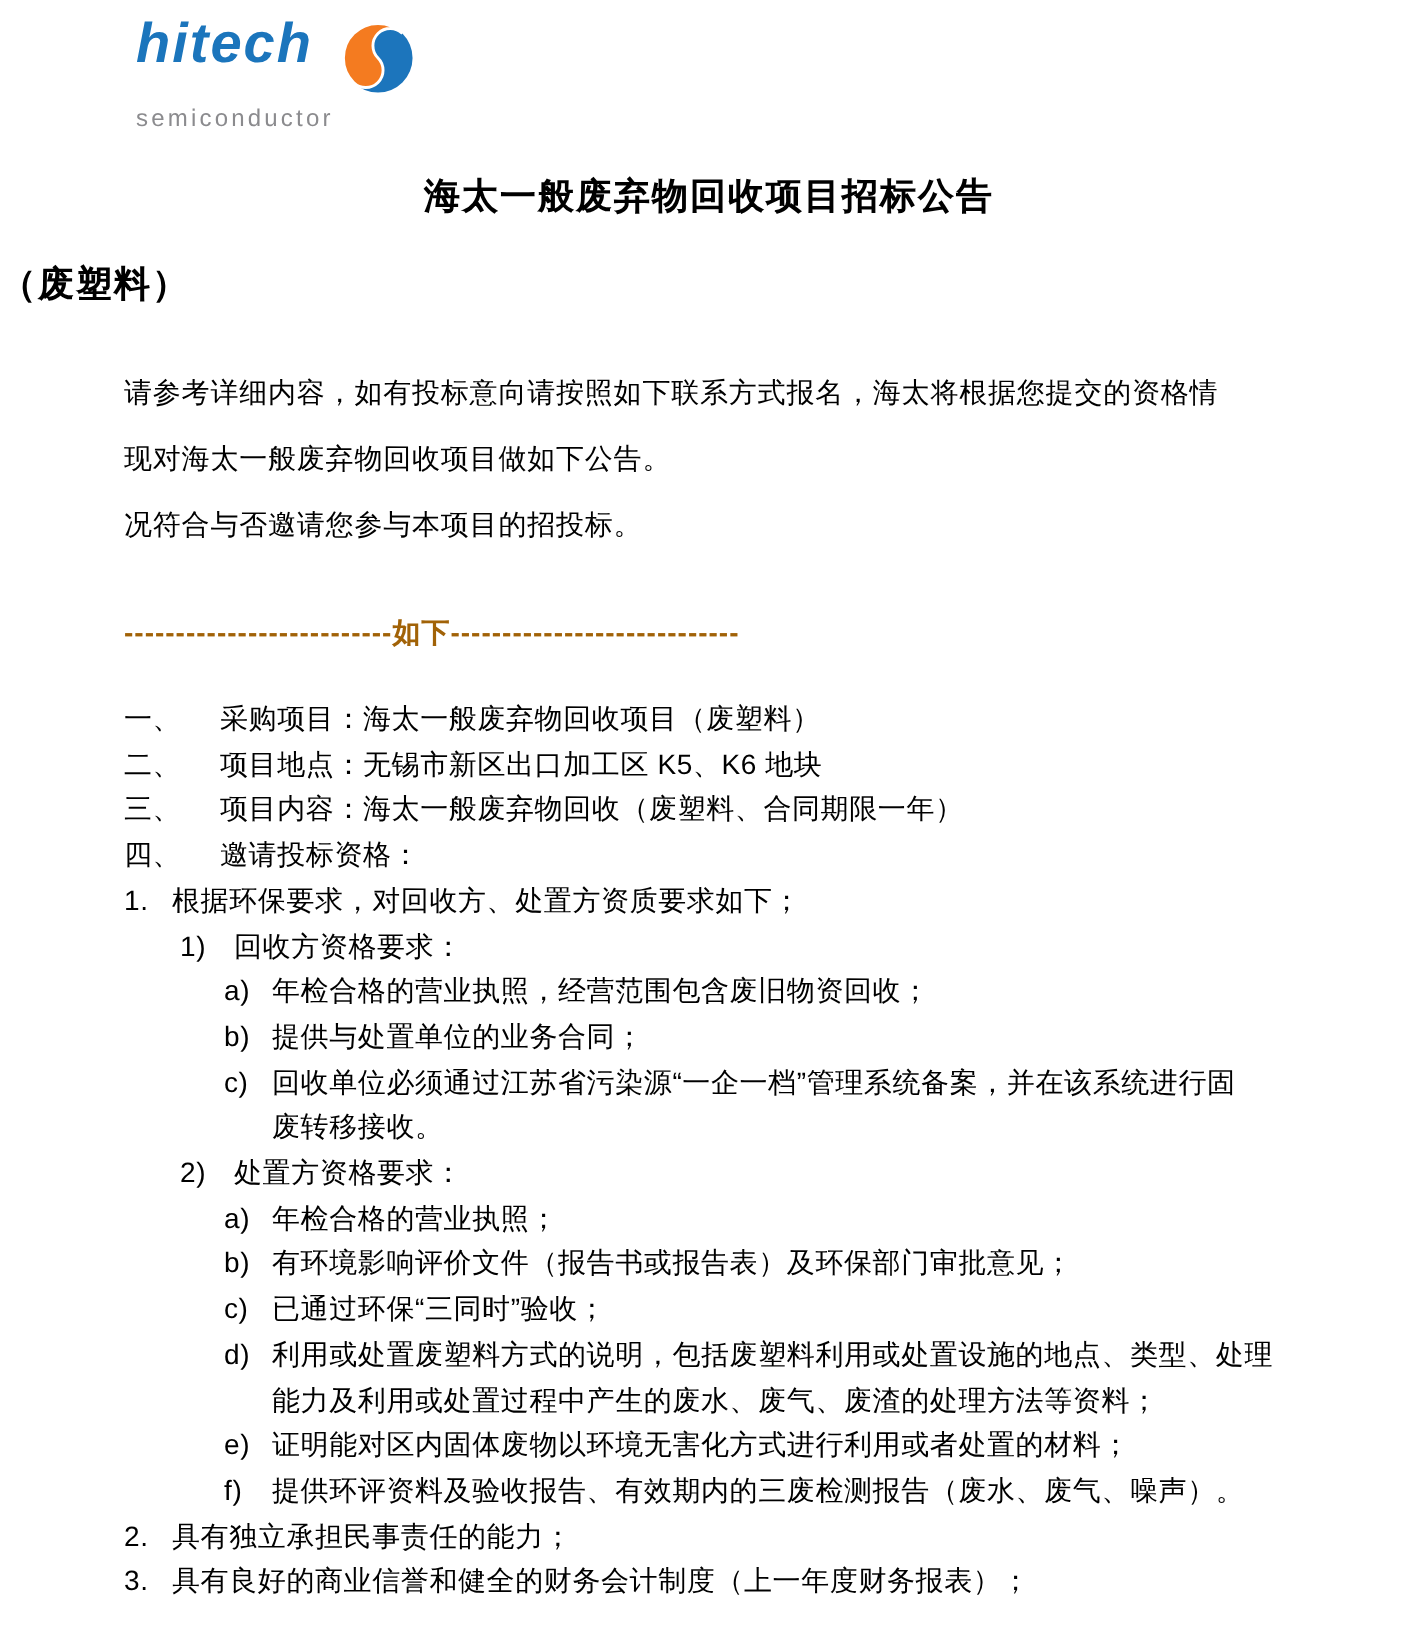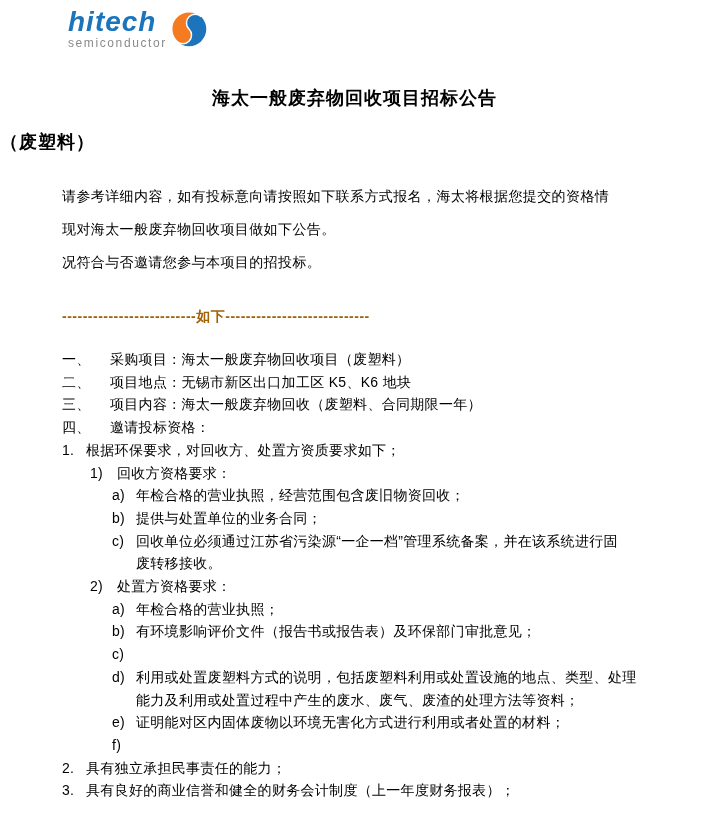--- a/index.html
+++ b/index.html
@@ -15,21 +15,21 @@
     overflow: hidden;
   }
   
   .logo {
     position: absolute;
     left: 68px;
     top: 8px;
     display: flex;
     align-items: flex-start;
   }
-  .logo-text { display: flex; flex-direction: column; align-items: flex-start; }
+  .logo-text { display: flex; flex-direction: column; align-items: flex-start; gap: 16px; }
   .logo-brand {
     font-size: 28px;
     font-weight: 700;
     font-style: italic;
     color: #1b75bc;
     letter-spacing: 1px;
     line-height: 28px;
   }
   .logo-sub {
     font-size: 12px;
@@ -222,39 +222,45 @@
 
   <div class="li lvl3">
     <span class="marker">b)</span>
     <span class="text">
           <div class="line">有环境影响评价文件（报告书或报告表）及环保部门审批意见；</div>
         </span>
   </div>
 
   <div class="li lvl3">
     <span class="marker">c)</span>
+    <span class="text">
+          <div class="line">已通过环保“三同时”验收；</div>
+        </span>
   </div>
 
   <div class="li lvl3">
     <span class="marker">d)</span>
     <span class="text">
           <div class="line">利用或处置废塑料方式的说明，包括废塑料利用或处置设施的地点、类型、处理</div>
           <div class="line">能力及利用或处置过程中产生的废水、废气、废渣的处理方法等资料；</div>
         </span>
   </div>
 
   <div class="li lvl3">
     <span class="marker">e)</span>
     <span class="text">
           <div class="line">证明能对区内固体废物以环境无害化方式进行利用或者处置的材料；</div>
         </span>
   </div>
 
   <div class="li lvl3">
     <span class="marker">f)</span>
+    <span class="text">
+          <div class="line">提供环评资料及验收报告、有效期内的三废检测报告（废水、废气、噪声）。</div>
+        </span>
   </div>
 
   <div class="li lvl1">
     <span class="marker">2.</span>
     <span class="text">
           <div class="line">具有独立承担民事责任的能力；</div>
         </span>
   </div>
 
   <div class="li lvl1">

